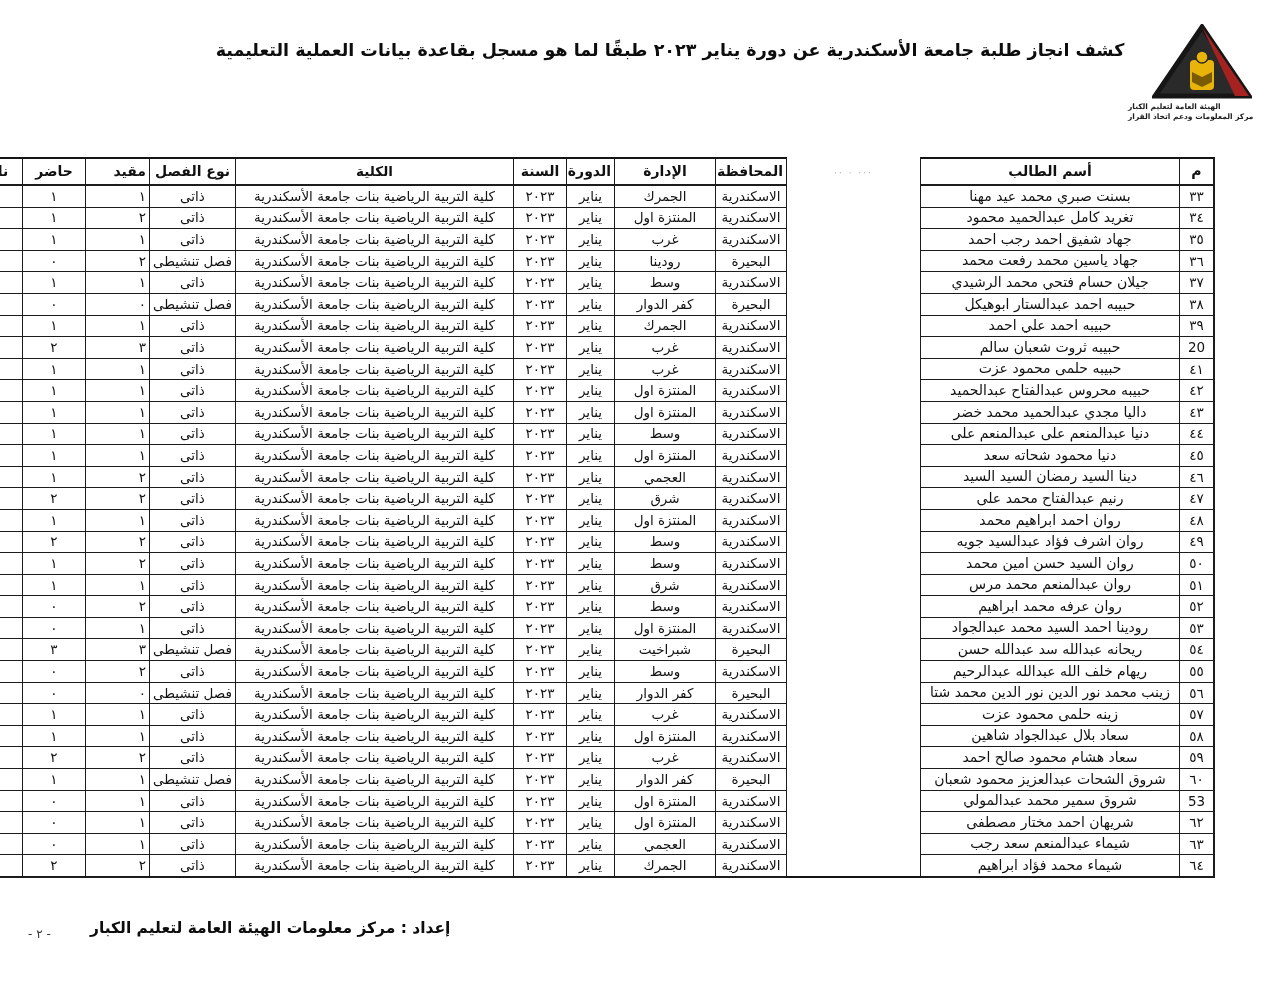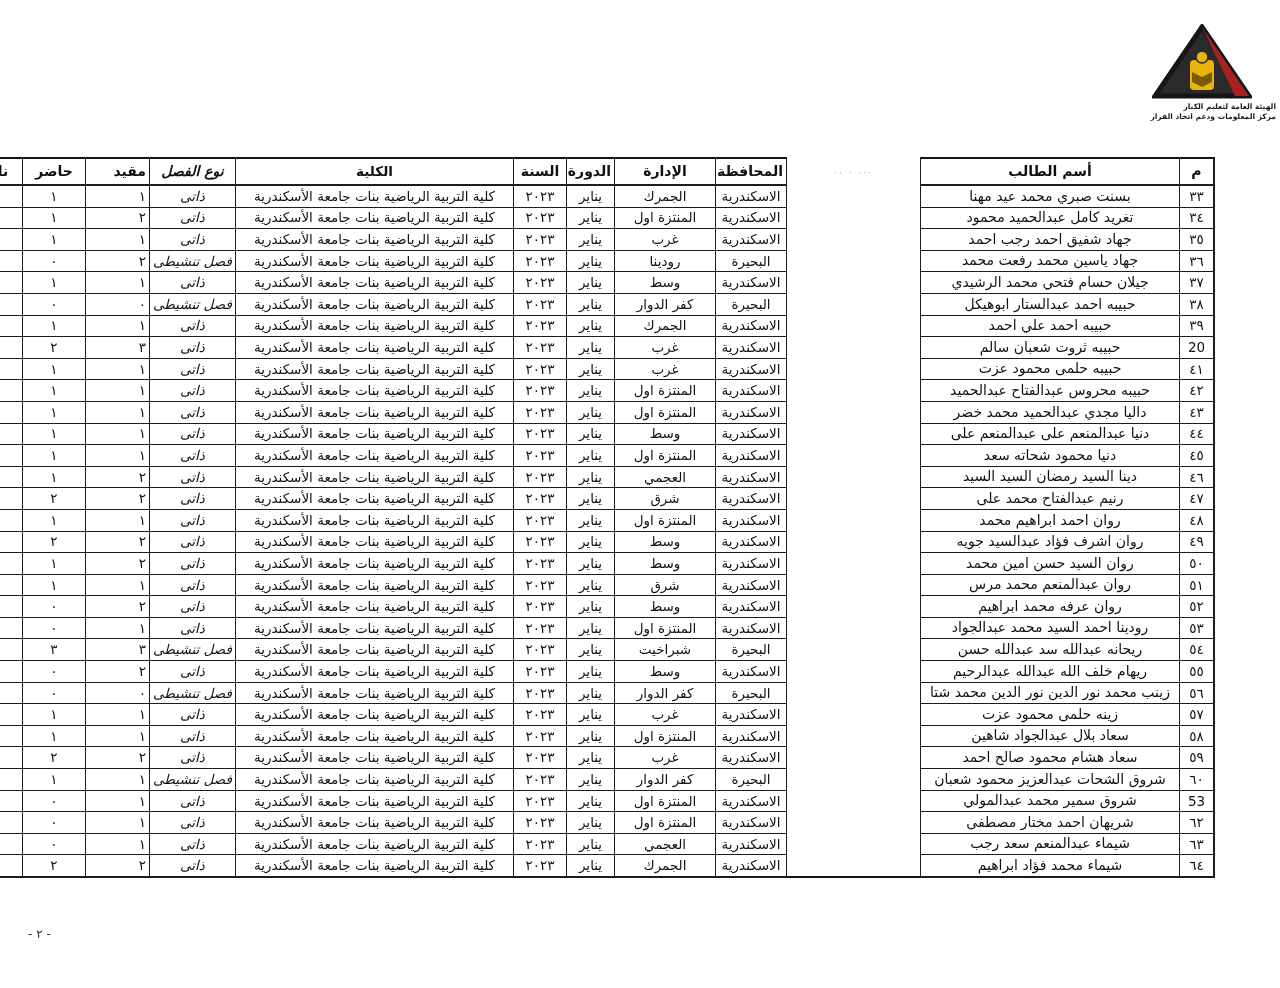--- a/index.html
+++ b/index.html
@@ -8,21 +8,21 @@
     width:1280px; height:988px;
     margin:0 auto;
     background:#ffffff;
     direction:rtl;
     font-family:"DejaVu Sans", sans-serif;
     color:#111;
     overflow:hidden;
   }
 
   
-  .logo { position:absolute; top:24px; left:1128px; width:148px; text-align:right; }
+  .logo { position:absolute; top:24px; left:1128px; width:148px; text-align:left; }
   .logo svg { display:block; margin:0 auto; }
   .logo-line { font-size:7.5px; font-weight:bold; color:#1d1d1d; line-height:1.35; letter-spacing:0; }
 
   
   .title {
     position:absolute; top:40px; right:150px; left:210px;
     text-align:center;
     font-size:17.5px; font-weight:bold; color:#0d0d0d;
   }
 
@@ -46,21 +46,21 @@
   }
   th { border-top:2.5px solid #141414; font-weight:bold; font-size:14px; height:25px; border-bottom-width:2px; }
   .c-serial   { width:27px; }
   .c-name     { width:252px; font-size:14px; }
   .c-redacted { width:127px; }
   .c-gov      { width:64px; }
   .c-admin    { width:94px; }
   .c-session  { width:41px; }
   .c-year     { width:46px; }
   .c-college  { width:271px; font-size:13.5px; }
-  .c-type     { width:79px;font-style:italic; }
+  .c-type     { width:79px; }
   .c-enrolled { width:57px;text-align:right; }
   .c-present  { width:56px; }
   .c-passed   { width:52px; border-inline-end:2.5px solid #141414; }
   .c-serial   { border-inline-start-width:2.5px; }
   tr:last-child td { border-bottom-width:2.5px; }
 
   
   th.c-redacted { border-top:none; border-bottom:none; font-weight:normal; }
   td.c-redacted { border-bottom:none; }
   tr:last-child td.c-redacted { border-bottom:2.5px solid #141414; }
@@ -89,20 +89,21 @@
       <path d="M50 3 L97 72 L3 72 Z" fill="#2a2a2a" stroke="#161616" stroke-width="5"></path>
       <path d="M50 3 L97 72 L83 72 Z" fill="#a62221"></path>
       <rect x="38" y="36" width="24" height="30" rx="4" fill="#e8b40a"></rect>
       <circle cx="50" cy="33" r="6" fill="#e8b40a" stroke="#2a2a2a" stroke-width="1.5"></circle>
       <path d="M40 48 L50 53 L60 48 L60 58 L50 63 L40 58 Z" fill="#7a5b00"></path>
     </svg>
     <div class="logo-line">الهيئة العامة لتعليم الكبار</div>
     <div class="logo-line">مركز المعلومات ودعم اتخاذ القرار</div>
   </div>
 
+  <div class="title">كشف انجاز طلبة جامعة الأسكندرية عن دورة يناير ٢٠٢٣ طبقًا لما هو مسجل بقاعدة بيانات العملية التعليمية</div>
 
   <table class="results">
     <thead>
       <tr>
         <th class="c-serial">م</th>
         <th class="c-name">أسم الطالب</th>
         <th class="c-redacted"><span class="redact-marks">··· ·  ··</span></th>
         <th class="c-gov">المحافظة</th>
         <th class="c-admin">الإدارة</th>
         <th class="c-session">الدورة</th>
@@ -559,15 +560,16 @@
       <td class="c-year">٢٠٢٣</td>
       <td class="c-college">كلية التربية الرياضية بنات جامعة الأسكندرية</td>
       <td class="c-type">ذاتى</td>
       <td class="c-enrolled">٢</td>
       <td class="c-present">٢</td>
       <td class="c-passed">٢</td>
     </tr>
       </tbody>
   </table>
 
+  <div class="footer-prepared">إعداد :  مركز معلومات الهيئة العامة لتعليم الكبار</div>
   <div class="page-number">- ٢ -</div>
 
 </div>
 
 </body></html>

